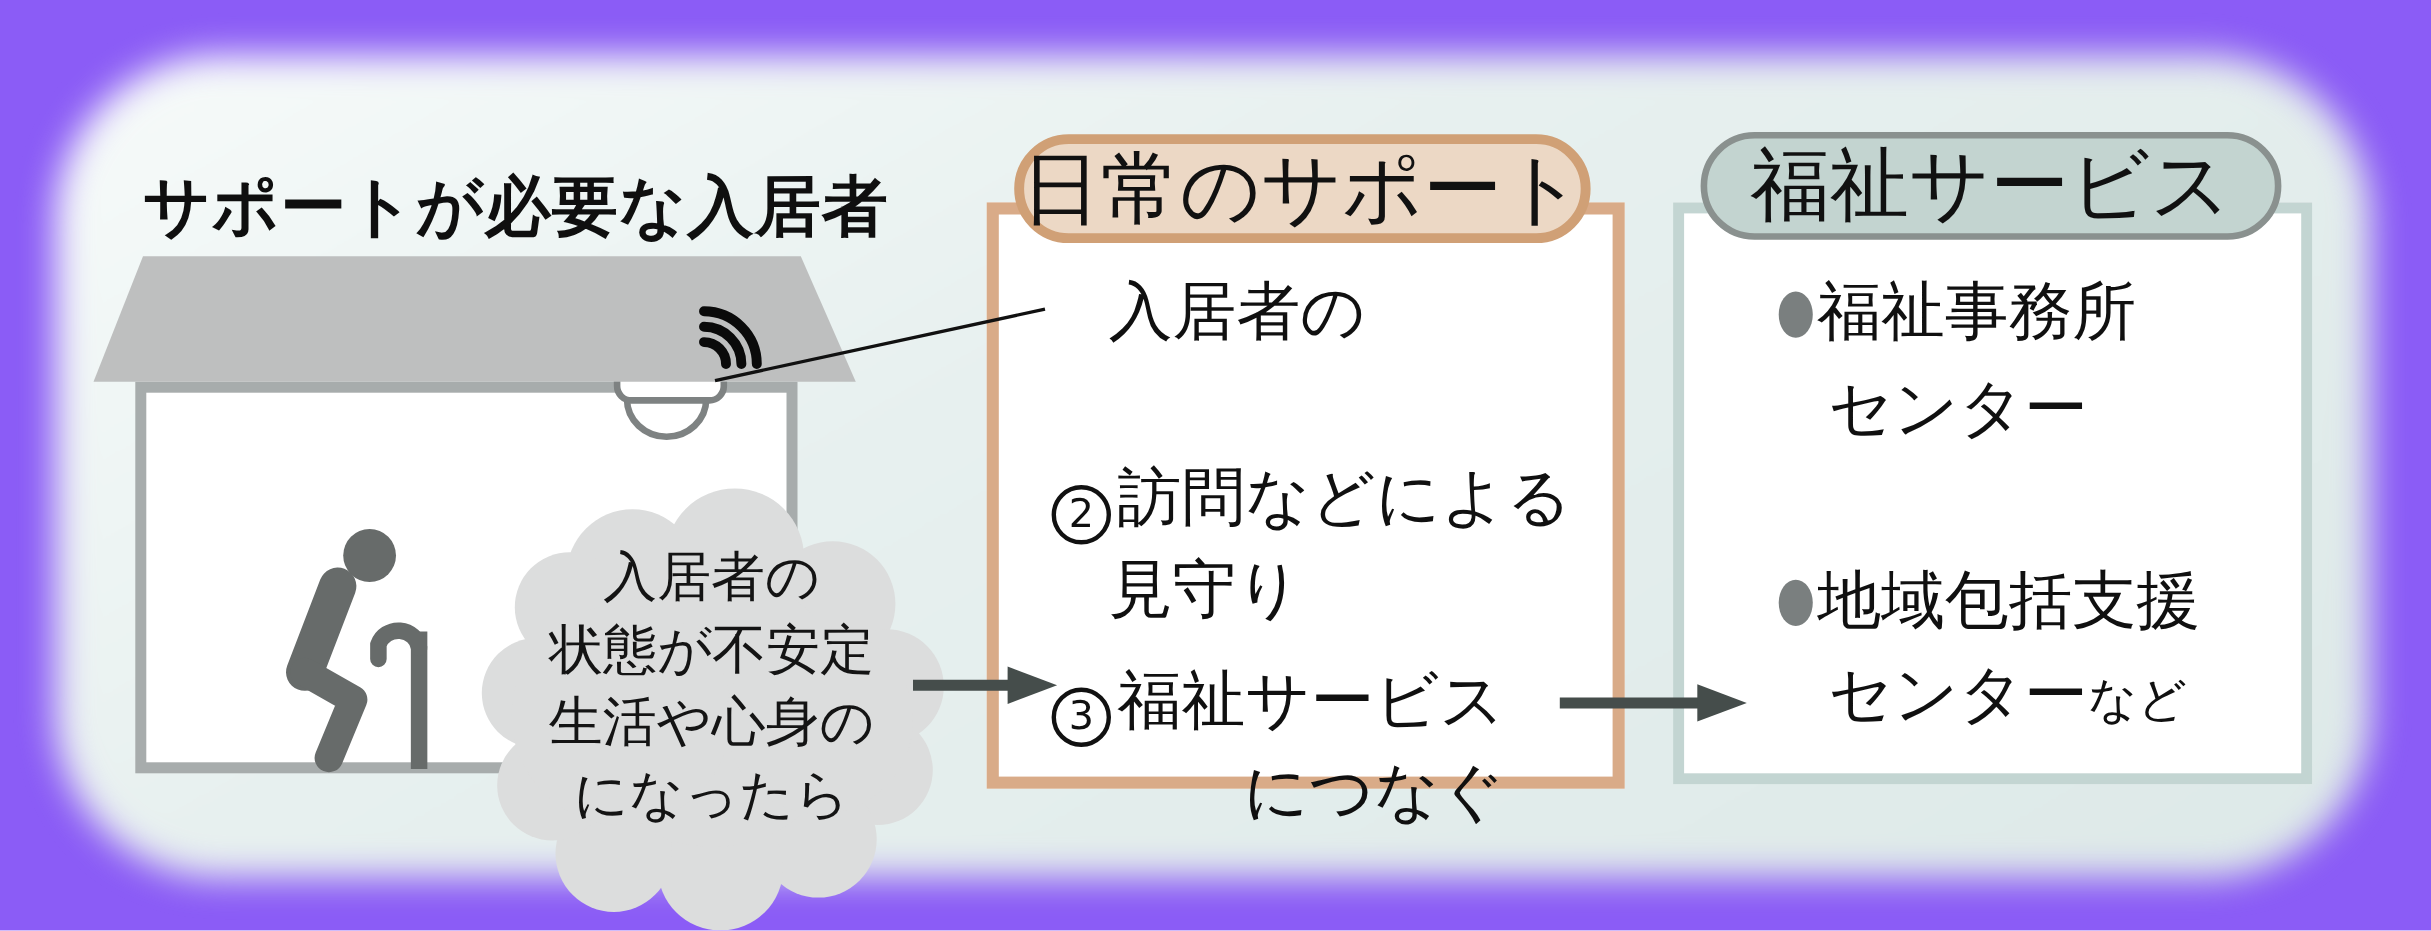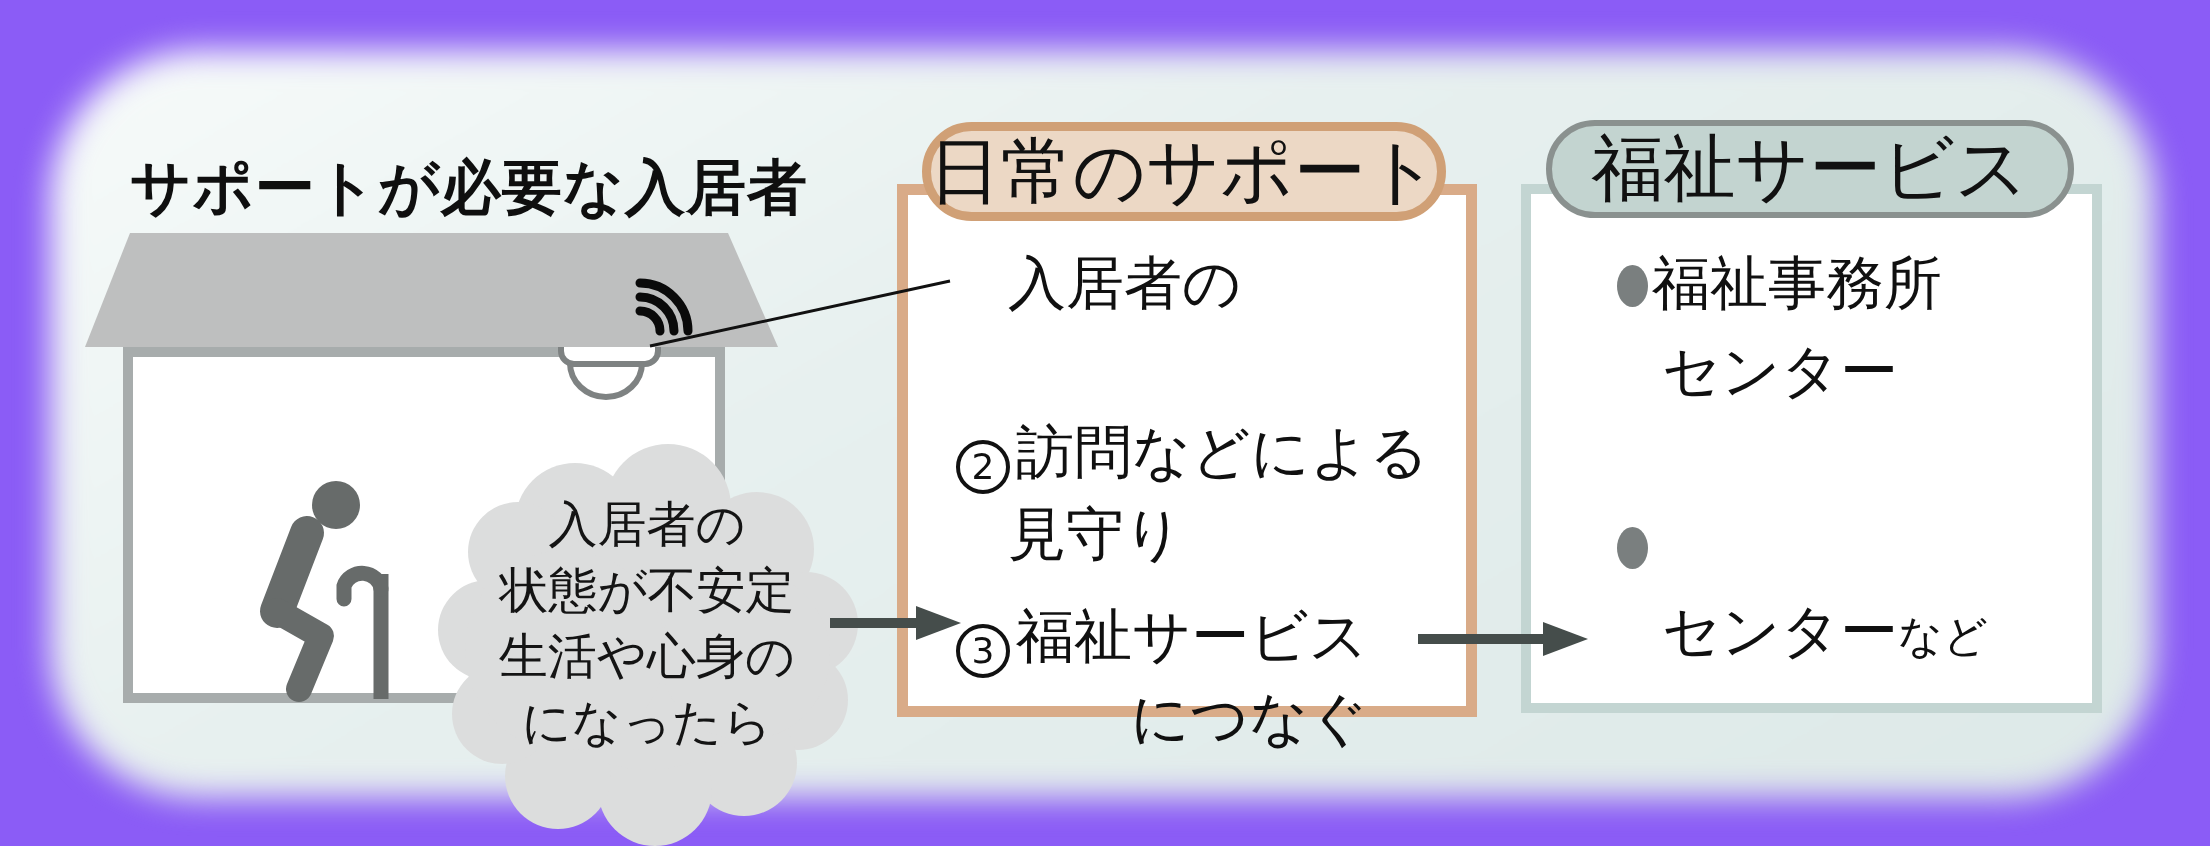--- a/index.html
+++ b/index.html
@@ -129,21 +129,21 @@
     <span>福祉サービス</span>
   </div>
 
   <div class="abs w-item" style="top:240px;">
     <div><span class="dot"></span><span>福祉事務所</span></div>
   </div>
   <div class="abs w-item" style="top:328px;">
     <div class="line2">センター</div>
   </div>
   <div class="abs w-item" style="top:502px;">
-    <div><span class="dot"></span></div>
+    <div><span class="dot"></span><span>地域包括支援</span></div>
     <div class="line2"><span>センター</span><span class="suffix">など</span></div>
   </div>
 
   <svg width="2210" height="846" viewBox="0 0 2210 846" style="z-index:10;">
     <line x1="650" y1="346" x2="950" y2="281" stroke="#111111" stroke-width="3"></line>
     <g>
       <line x1="830" y1="623" x2="922" y2="623" stroke="#454d4b" stroke-width="10"></line>
       <polygon points="916,606 916,640 961,623" fill="#454d4b"></polygon>
     </g>
     <g>

